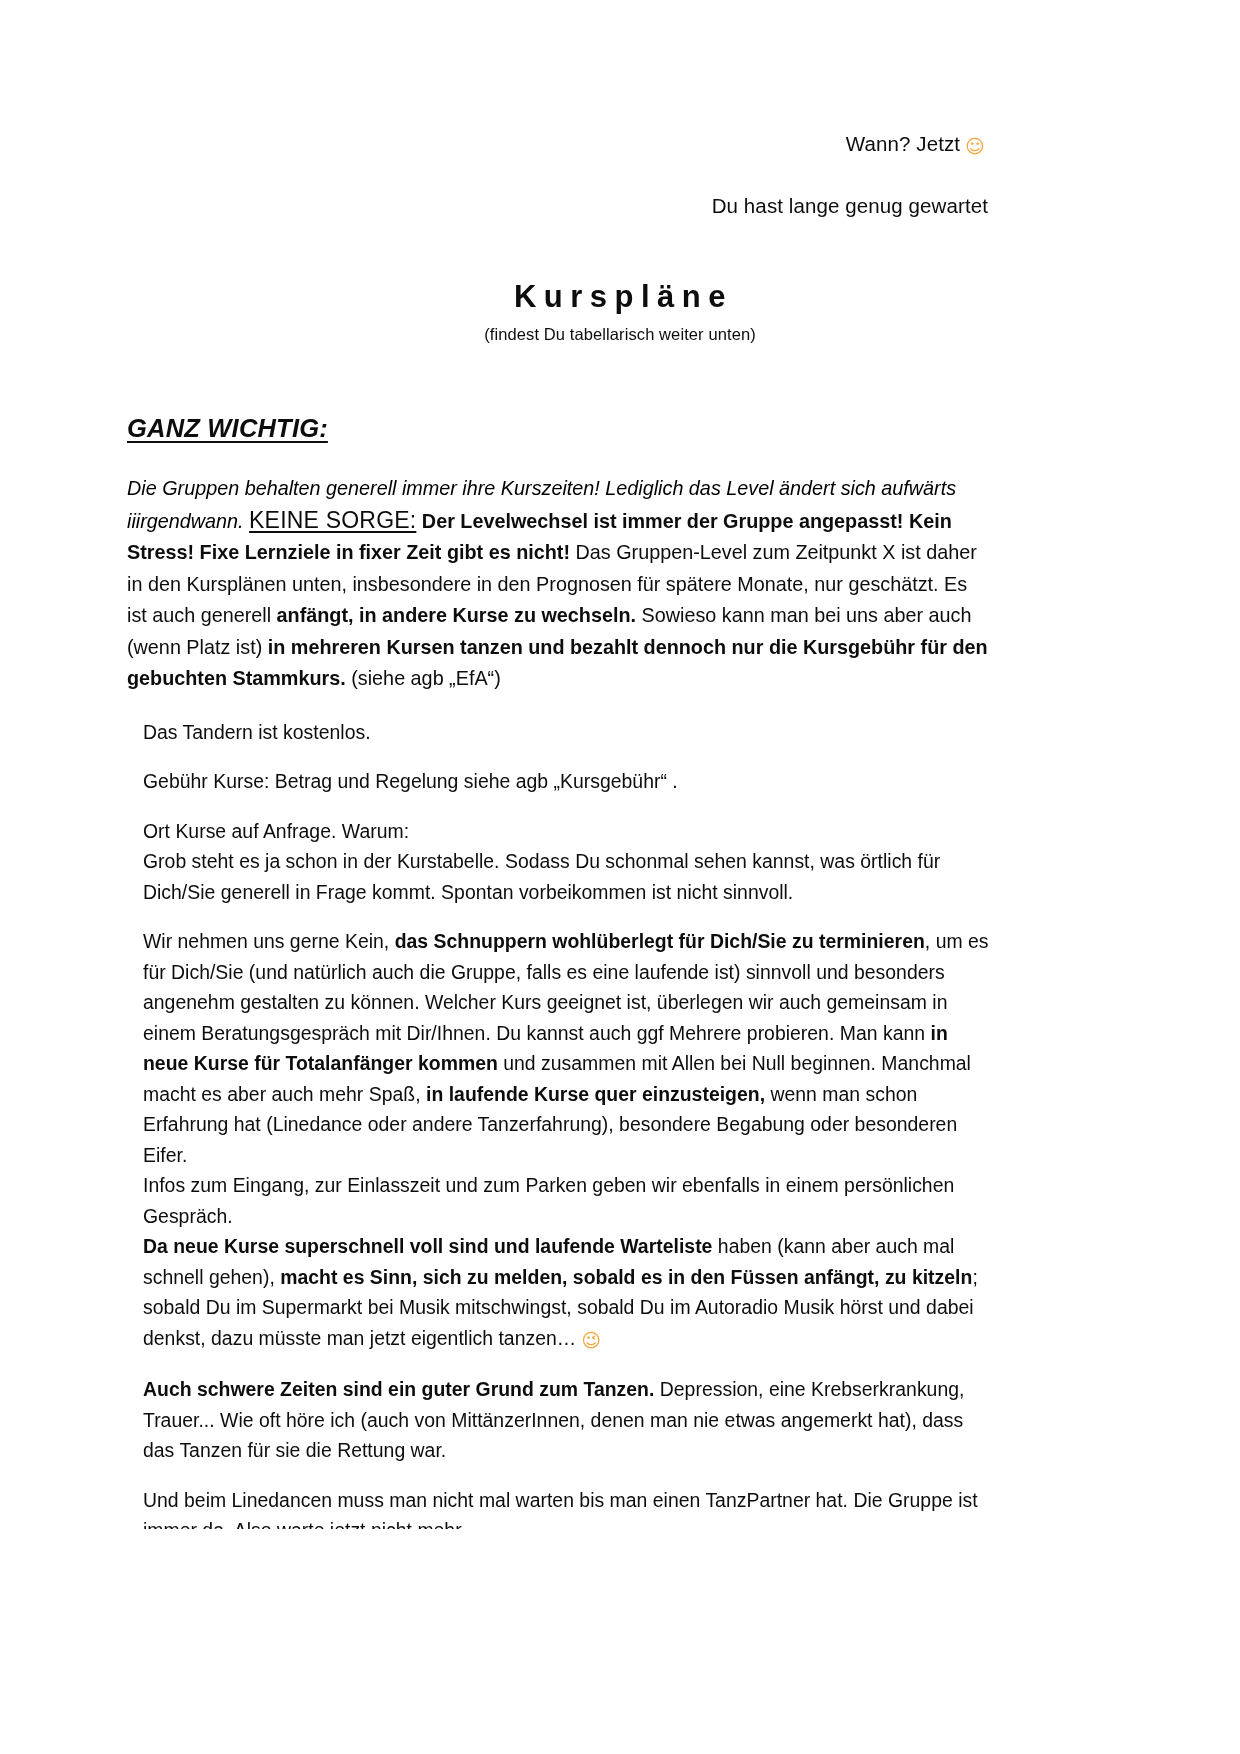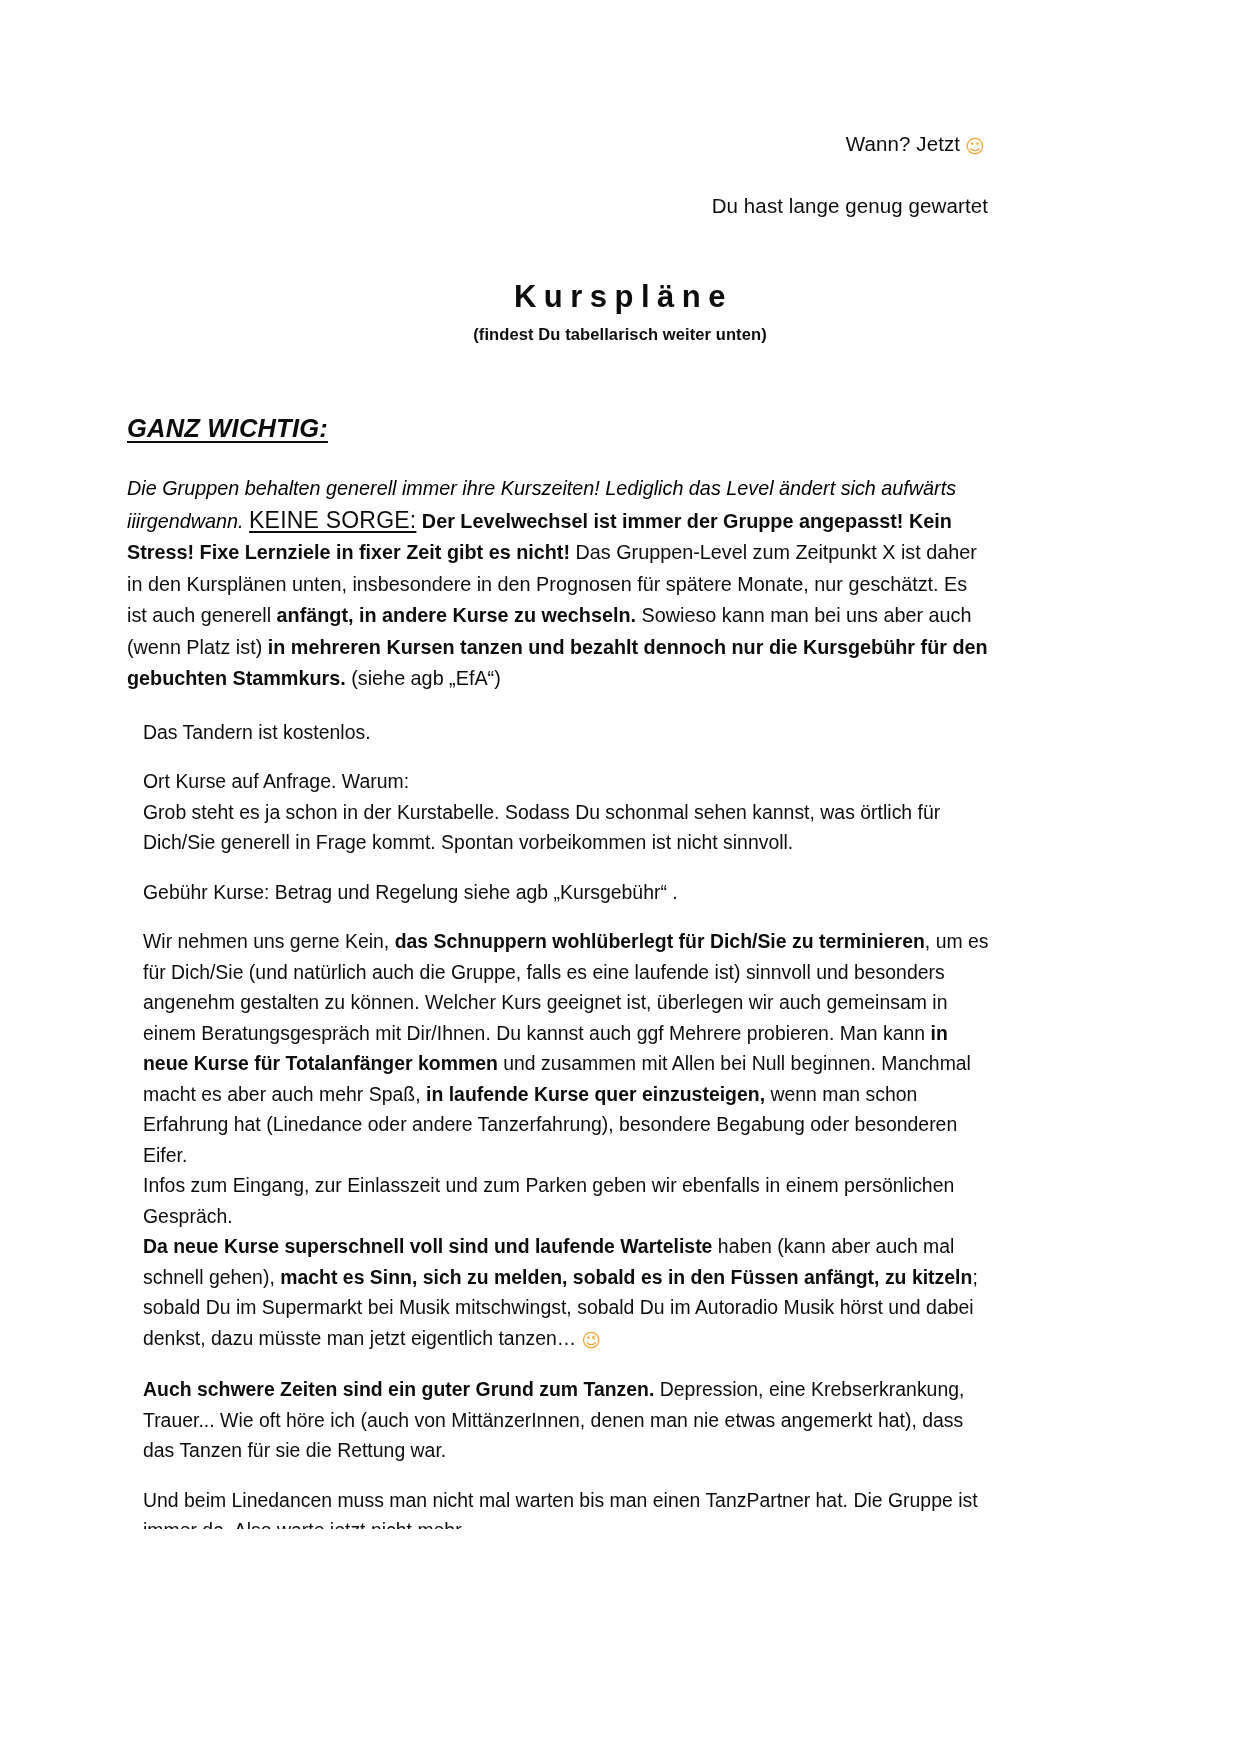--- a/index.html
+++ b/index.html
@@ -66,21 +66,21 @@
     font-size: 31px;
     font-weight: bold;
     letter-spacing: 7.5px;
     line-height: 38px;
     margin: 0;
     padding: 0;
     text-indent: 7px;
   }
   .doc-subtitle {
     font-size: 16.5px;
-    font-weight: bold;
+    font-weight: normal;
     margin-top: 9px;
     letter-spacing: 0.1px;
   }
 
   
   .body-col {
     position: absolute;
     left: 127px;
     top: 414px;
     width: 862px;
@@ -154,23 +154,23 @@
       <span class="keine-sorge">KEINE SORGE:</span>
       <span class="b">Der Levelwechsel ist immer der Gruppe angepasst! Kein Stress! Fixe Lernziele in fixer Zeit gibt es nicht!</span>
       <span>Das Gruppen-Level zum Zeitpunkt X ist daher in den Kursplänen unten, insbesondere in den Prognosen für spätere Monate, nur geschätzt. Es ist auch generell</span>
       <span class="b">anfängt, in andere Kurse zu wechseln.</span>
       <span>Sowieso kann man bei uns aber auch (wenn Platz ist)</span>
       <span class="b">in mehreren Kursen tanzen und bezahlt dennoch nur die Kursgebühr für den gebuchten Stammkurs.</span>
       <span>(siehe agb „EfA“)</span></p>
 
     <p class="para">Das Tandern ist kostenlos.</p>
 
+    <p class="para">Gebühr Kurse: Betrag und Regelung siehe agb „Kursgebühr“ .</p>
+
     <p class="para"><span>Ort Kurse auf Anfrage. Warum:</span><br><span>Grob steht es ja schon in der Kurstabelle. Sodass Du schonmal sehen kannst, was örtlich für Dich/Sie generell in Frage kommt. Spontan vorbeikommen ist nicht sinnvoll.</span></p>
-
-    <p class="para">Gebühr Kurse: Betrag und Regelung siehe agb „Kursgebühr“ .</p>
 
     <p class="para"><span>Wir nehmen uns gerne Kein,</span>
       <span class="b">das Schnuppern wohlüberlegt für Dich/Sie zu terminieren</span><span>, um es für Dich/Sie (und natürlich auch die Gruppe, falls es eine laufende ist) sinnvoll und besonders angenehm gestalten zu können. Welcher Kurs geeignet ist, überlegen wir auch gemeinsam in einem Beratungsgespräch mit Dir/Ihnen. Du kannst auch ggf Mehrere probieren. Man kann</span>
       <span class="b">in neue Kurse für Totalanfänger kommen</span>
       <span>und zusammen mit Allen bei Null beginnen. Manchmal macht es aber auch mehr Spaß,</span>
       <span class="b">in laufende Kurse quer einzusteigen,</span>
       <span>wenn man schon Erfahrung hat (Linedance oder andere Tanzerfahrung), besondere Begabung oder besonderen Eifer.</span><br><span>Infos zum Eingang, zur Einlasszeit und zum Parken geben wir ebenfalls in einem persönlichen Gespräch.</span><br><span class="b">Da neue Kurse superschnell voll sind und laufende Warteliste</span>
       <span>haben (kann aber auch mal schnell gehen),</span>
       <span class="b">macht es Sinn, sich zu  melden, sobald es in den Füssen anfängt, zu kitzeln</span><span>; sobald Du im Supermarkt bei Musik mitschwingst, sobald Du im Autoradio Musik hörst und dabei denkst, dazu müsste man jetzt eigentlich tanzen…</span><span class="emoji">😉</span></p>
 

